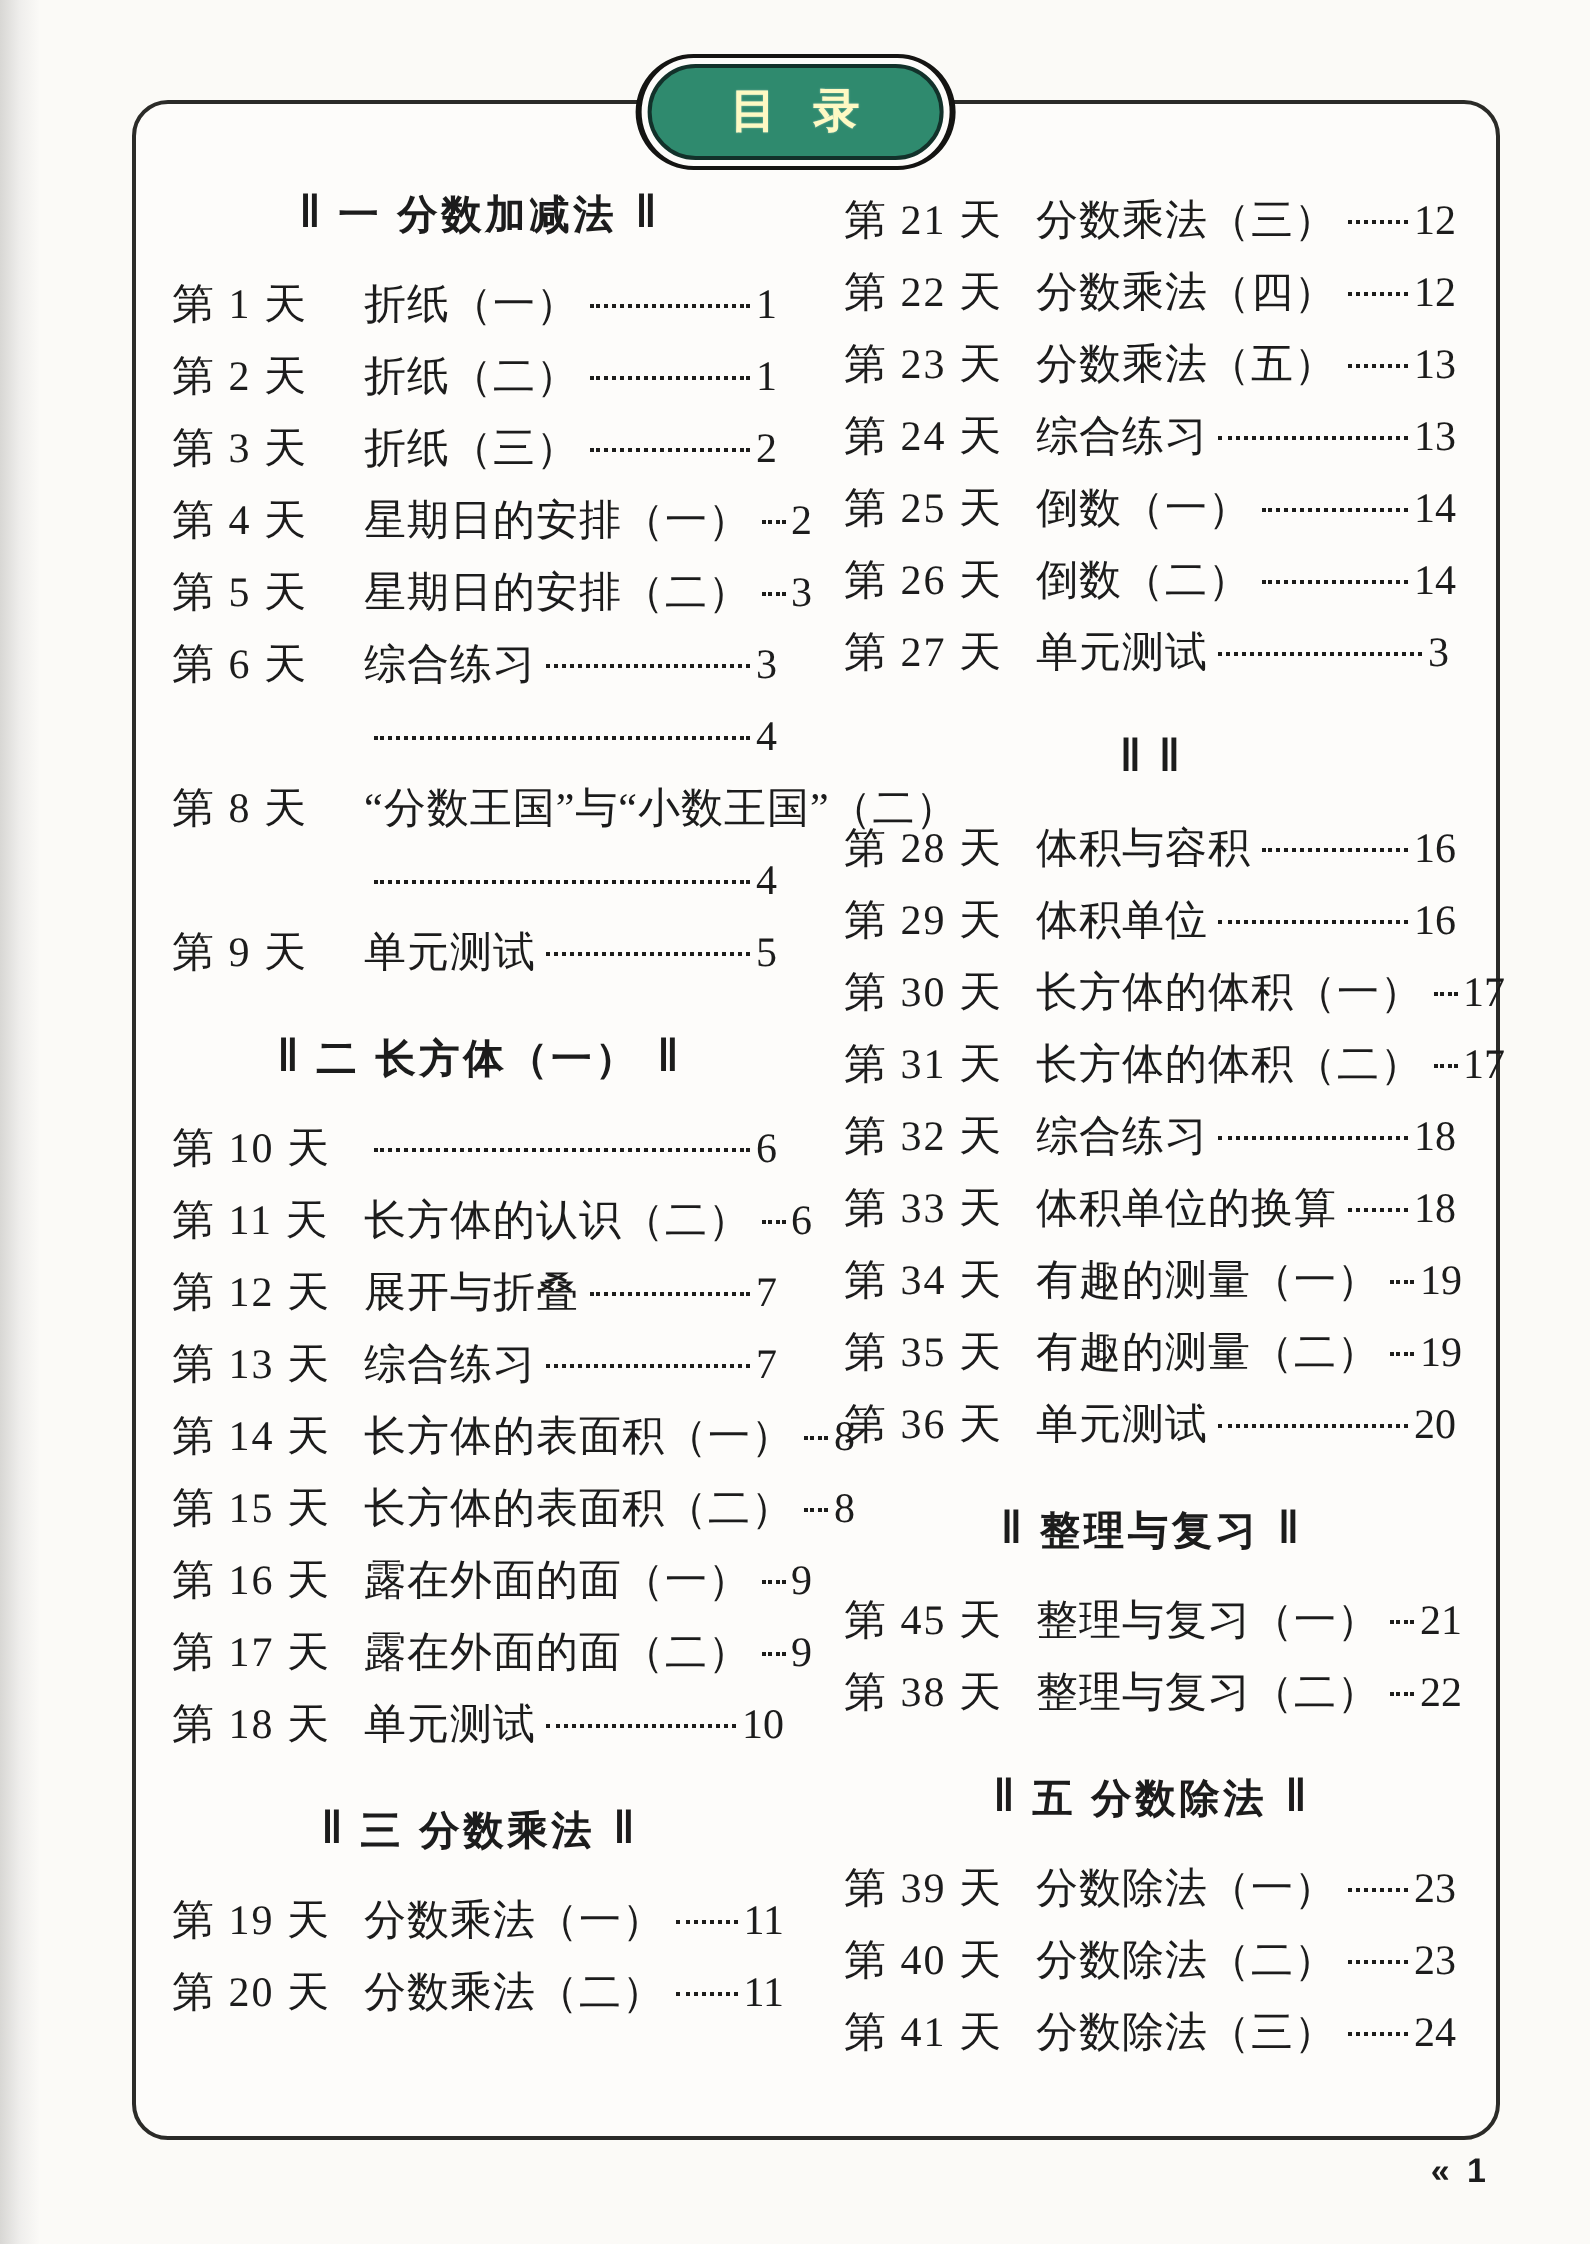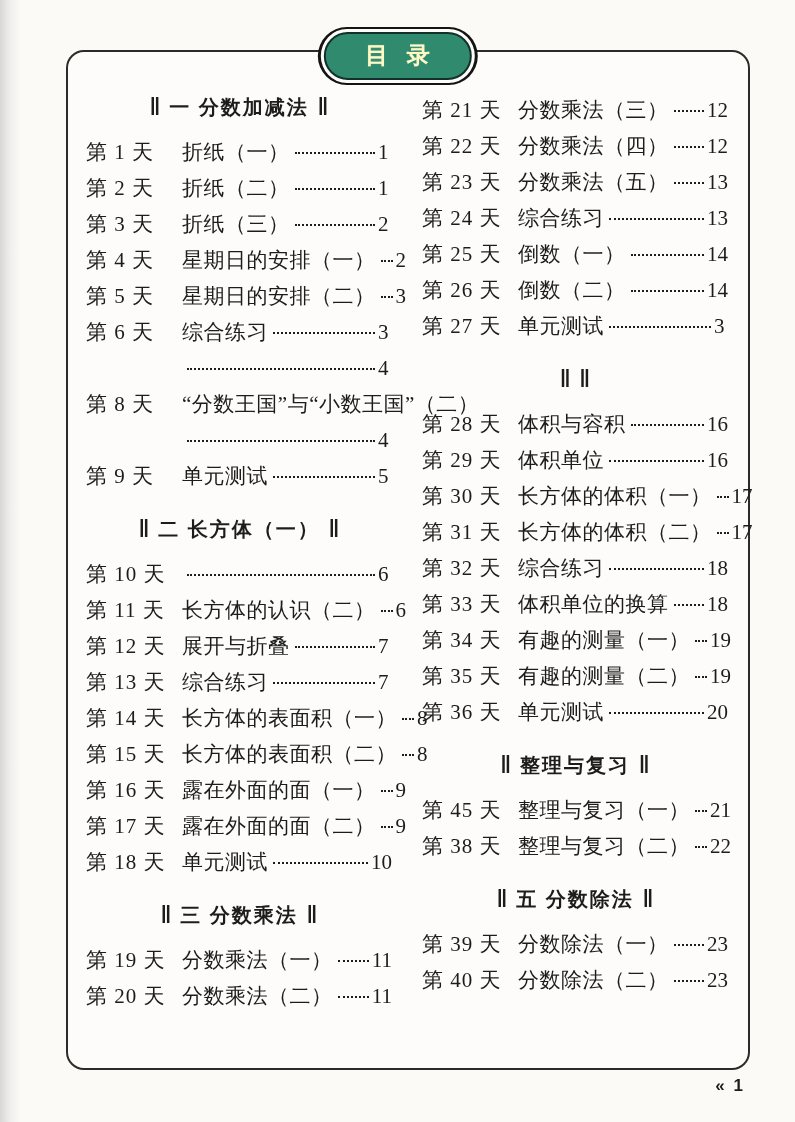--- a/index.html
+++ b/index.html
@@ -414,17 +414,25 @@
           </div>
         </div>
         <div class="entry">
           <div class="line">
             <span class="day">第 40 天</span>
             <span class="title">分数除法（二）</span>
             <span class="leader"></span>
             <span class="page-num">23</span>
           </div>
         </div>
+        <div class="entry">
+          <div class="line">
+            <span class="day">第 41 天</span>
+            <span class="title">分数除法（三）</span>
+            <span class="leader"></span>
+            <span class="page-num">24</span>
+          </div>
+        </div>
       </div>
     </div>
 </div>
 
 <div class="footer">« 1</div>
 
 </body></html>

